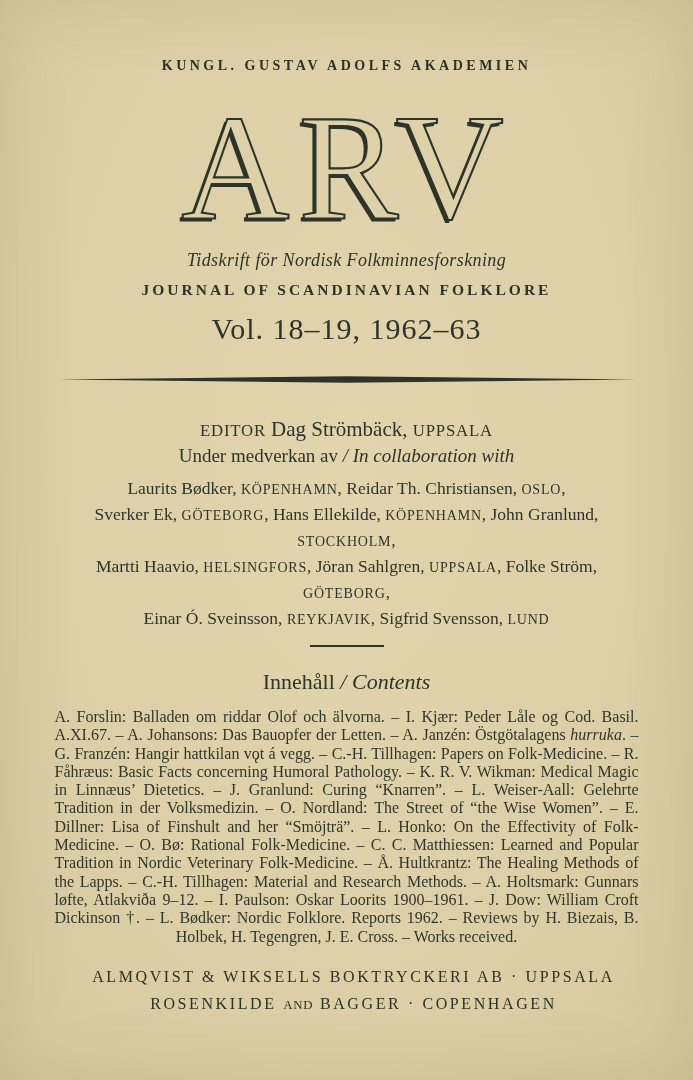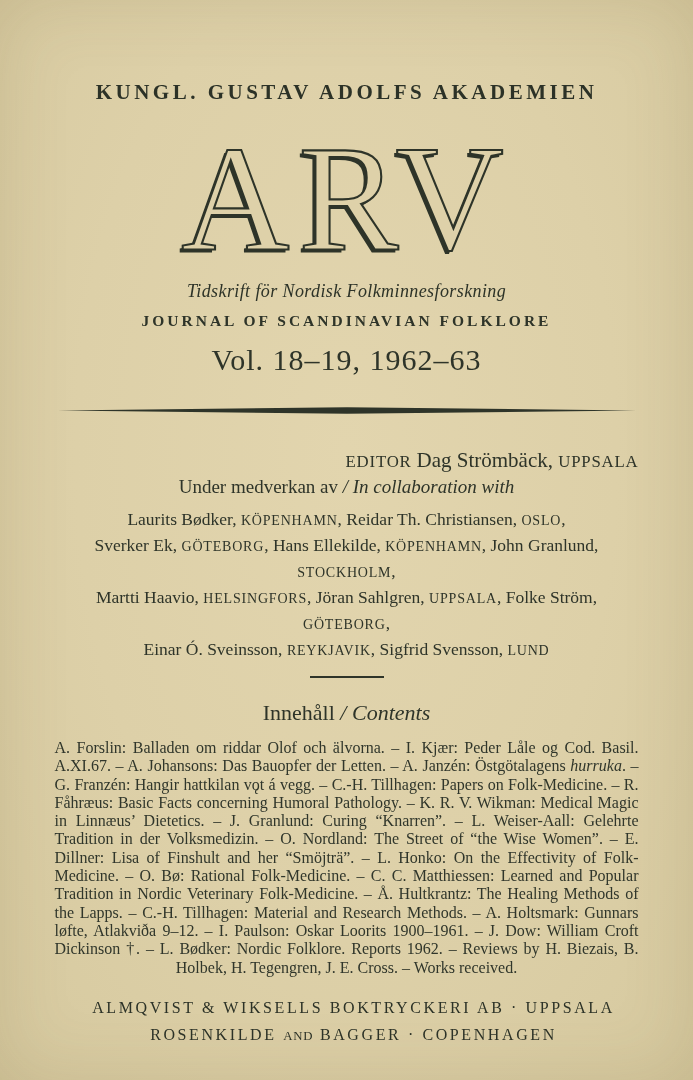--- a/index.html
+++ b/index.html
@@ -14,22 +14,22 @@
     font-family: "Liberation Serif", "DejaVu Serif", serif;
     color: #2e3429;
     -webkit-font-smoothing: antialiased;
   }
   .col {
     width: 584px;
     margin: 0 auto;
     text-align: center;
   }
   .publisher {
-    padding-top: 80px;
-    font-size: 21px;
+    padding-top: 58px;
+    font-size: 14px;
     font-weight: bold;
     letter-spacing: 3.5px;
     color: #2c3227;
   }
   .logo-wrap { margin-top: 14px; height: 158px; }
   .logo-wrap svg { display: block; margin: 0 auto; }
   .logo-shadow, .logo-face {
     font-family: "Liberation Serif", "DejaVu Serif", serif;
     font-size: 150px;
     letter-spacing: 9px;
@@ -52,21 +52,20 @@
   .volume {
     margin-top: 13px;
     font-size: 30px;
     letter-spacing: 1px;
   }
   .swelled-rule { margin: 29px auto 0 auto; display: block; }
   .swelled-rule polygon { fill: #2e3429; }
   .editor-line {
     margin-top: 33px;
     font-size: 21px;
-    text-align: right;
   }
   .collab-line {
     margin-top: 3px;
     font-size: 19px;
   }
   .names {
     margin-top: 9px;
     font-size: 17.5px;
     line-height: 24px;
   }

